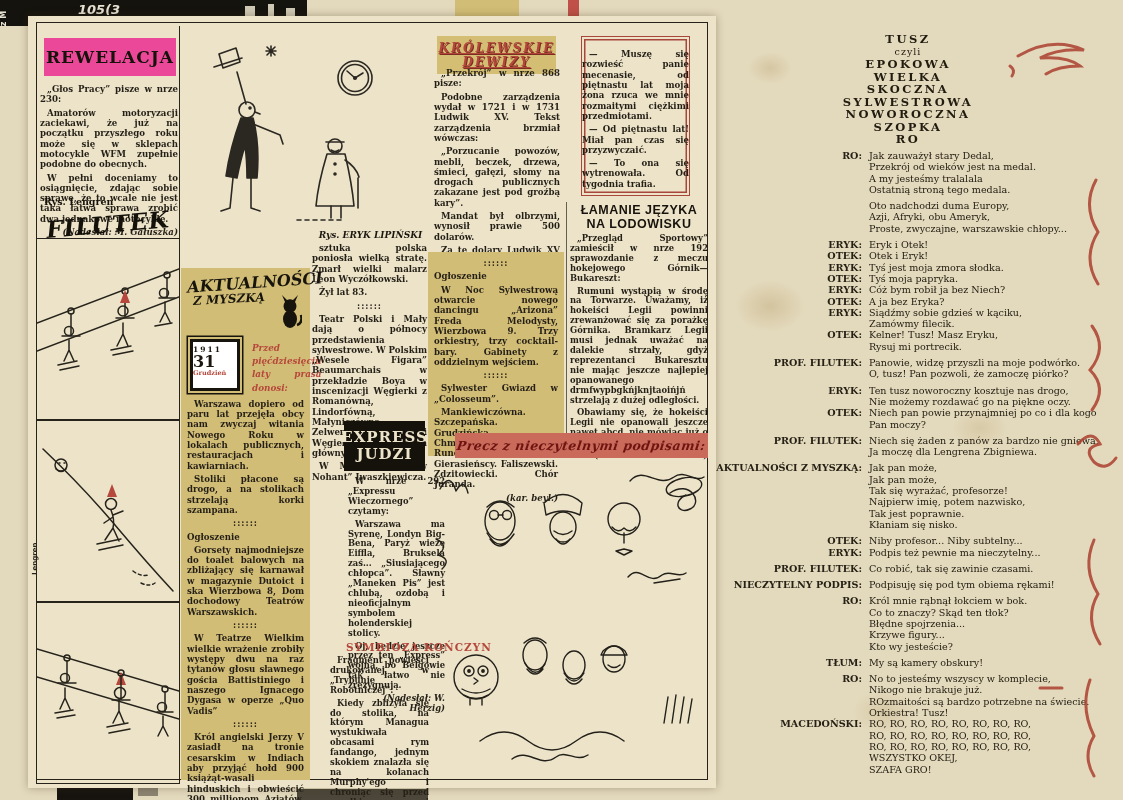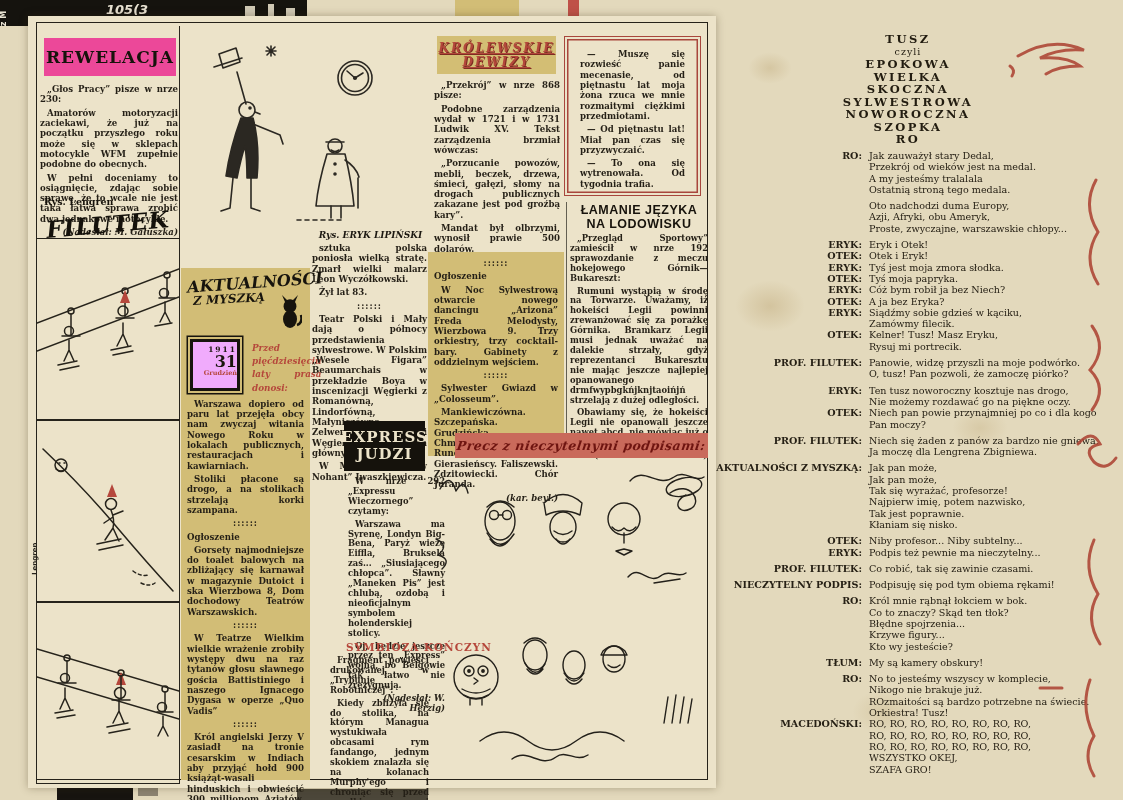--- a/index.html
+++ b/index.html
@@ -4,21 +4,21 @@
 <style>
   html,body{margin:0;padding:0;background:#b8b098;}
   #stage{position:relative;width:1123px;height:800px;overflow:hidden;
          background:#e3d9bc;font-family:"DejaVu Serif",serif;}
   .abs{position:absolute;}
   .stain{position:absolute;border-radius:50%;pointer-events:none;}
 
   
   #filmstrip{left:0;top:0;width:307px;height:26px;background:#15130e;color:#d8d2c2;
              border-bottom-right-radius:5px;}
-  #filmstrip .mark{position:absolute;left:106px;top:2px;font:italic 700 13px "DejaVu Sans",sans-serif;color:#e8e2d2;}
+  #filmstrip .mark{position:absolute;left:78px;top:2px;font:italic 700 13px "DejaVu Sans",sans-serif;color:#e8e2d2;}
   #filmstrip .side{position:absolute;left:-4px;top:14px;font:700 8px "DejaVu Sans",sans-serif;
                    transform:rotate(-90deg);color:#e8e2d2;}
   .speck{position:absolute;background:#cfc8b4;}
   #tab-yellow{left:455px;top:0;width:64px;height:17px;background:#d2bd76;}
   #tab-red{left:568px;top:0;width:11px;height:31px;background:#bf5148;}
   .bstrip{position:absolute;background:#171410;}
 
   
   #paper{left:28px;top:16px;width:688px;height:772px;background:#ece3c9;
          box-shadow:0 0 8px rgba(60,45,20,.35);}
@@ -48,53 +48,53 @@
             transform:rotate(-90deg);transform-origin:left bottom;color:#26231b;}
 
   #cartoon{left:185px;top:28px;width:245px;height:202px;}
   #rys-lipinski{left:308px;top:230px;width:125px;text-align:center;
                 font:italic 700 9px "DejaVu Serif",serif;color:#1c1811;}
 
   #krolewskie-title{left:437px;top:36px;width:119px;height:38px;background:#d3be74;
                     display:flex;flex-direction:column;align-items:center;justify-content:center;}
   #krolewskie-title div{font:italic 700 12px "DejaVu Serif",serif;color:#b3473b;
                         letter-spacing:2px;text-shadow:1px 1px 0 #7e2c22;line-height:14px;text-decoration:underline;}
-  #krolewskie-text{left:434px;top:80px;width:126px;}
+  #krolewskie-text{left:434px;top:68px;width:126px;}
 
   #dancing-box{left:428px;top:252px;width:136px;height:204px;background:#d2bd76;padding:4px 6px;
                box-sizing:border-box;}
 
   #aktualnosci-box{left:181px;top:268px;width:129px;height:512px;background:#d2bd76;
                    padding:5px 6px;box-sizing:border-box;}
   #akt-logo1{font:italic 700 16px "DejaVu Serif",serif;color:#17140d;transform:rotate(-4deg);
              display:inline-block;letter-spacing:0;}
   #akt-logo2{font:italic 700 12px "DejaVu Serif",serif;color:#17140d;transform:rotate(-3deg);
              display:inline-block;margin-left:6px;}
   .calrow{display:flex;margin:5px 0 4px;}
-  .calendar{width:44px;height:46px;background:#f0abfc;border:3px solid #17140d;
-            box-shadow:0 0 0 2px #d2bd76,0 0 0 3.5px #17140d;text-align:right;flex:none;
+  .calendar{width:44px;height:46px;background:#ffffff;border:3px solid #17140d;
+            box-shadow:0 0 0 2px #d2bd76,0 0 0 3.5px #17140d;text-align:left;flex:none;
             margin:3px 4px 3px 3px;}
   .cal-year{font:700 7.5px "DejaVu Serif",serif;letter-spacing:2px;color:#1a160e;margin-top:3px;}
   .cal-day{font:700 16px "DejaVu Serif",serif;line-height:15px;color:#1a160e;}
   .cal-month{font:700 6.5px "DejaVu Serif",serif;color:#b5473b;}
   .subhead{font:italic 700 8.8px/1.5 "DejaVu Serif",serif;color:#b5473b;padding:6px 0 0 8px;}
 
   #midcol{left:312px;top:243px;width:115px;}
   #express-box{left:344px;top:421px;width:81px;height:50px;background:#15120c;
                display:flex;flex-direction:column;align-items:center;justify-content:center;}
   #express-box div{font:700 15px "DejaVu Serif",serif;color:#ece3c9;line-height:17px;letter-spacing:1px;}
   #express-text{left:348px;top:477px;width:97px;}
   .np-sm{font:700 8.4px/1.18 "DejaVu Serif",serif;color:#241f16;text-align:justify;}
   .np-sm p{margin:0 0 3px;text-indent:7px;}
   #symbioza-title{left:346px;top:641px;font:700 10.5px "DejaVu Serif",serif;color:#b5473b;letter-spacing:1px;}
   #symbioza-text{left:330px;top:656px;width:99px;}
 
-  #joke-box{left:564px;top:36px;width:137px;height:160px;border:1.5px solid #a8463c;
+  #joke-box{left:581px;top:36px;width:109px;height:160px;border:1.5px solid #a8463c;
             box-shadow:inset 0 0 0 2px #ece3c9, inset 0 0 0 3.5px #a8463c;
-            padding:12px 15px;box-sizing:border-box;}
+            padding:12px 0;box-sizing:border-box;}
   #lamanie-title{left:570px;top:203px;width:138px;text-align:center;
                  font:700 12.5px/14px "Liberation Sans",sans-serif;color:#17130c;letter-spacing:.5px;}
   #lamanie-text{left:570px;top:234px;width:138px;}
 
   #banner{left:455px;top:433px;width:253px;height:25px;background:#c96a5b;
           display:flex;align-items:center;justify-content:center;}
   #banner span{font:italic 700 12.5px "DejaVu Serif",serif;color:#6e1410;
                transform:skewX(-8deg);letter-spacing:.5px;}
   #beards{left:432px;top:459px;width:278px;height:324px;}
 

